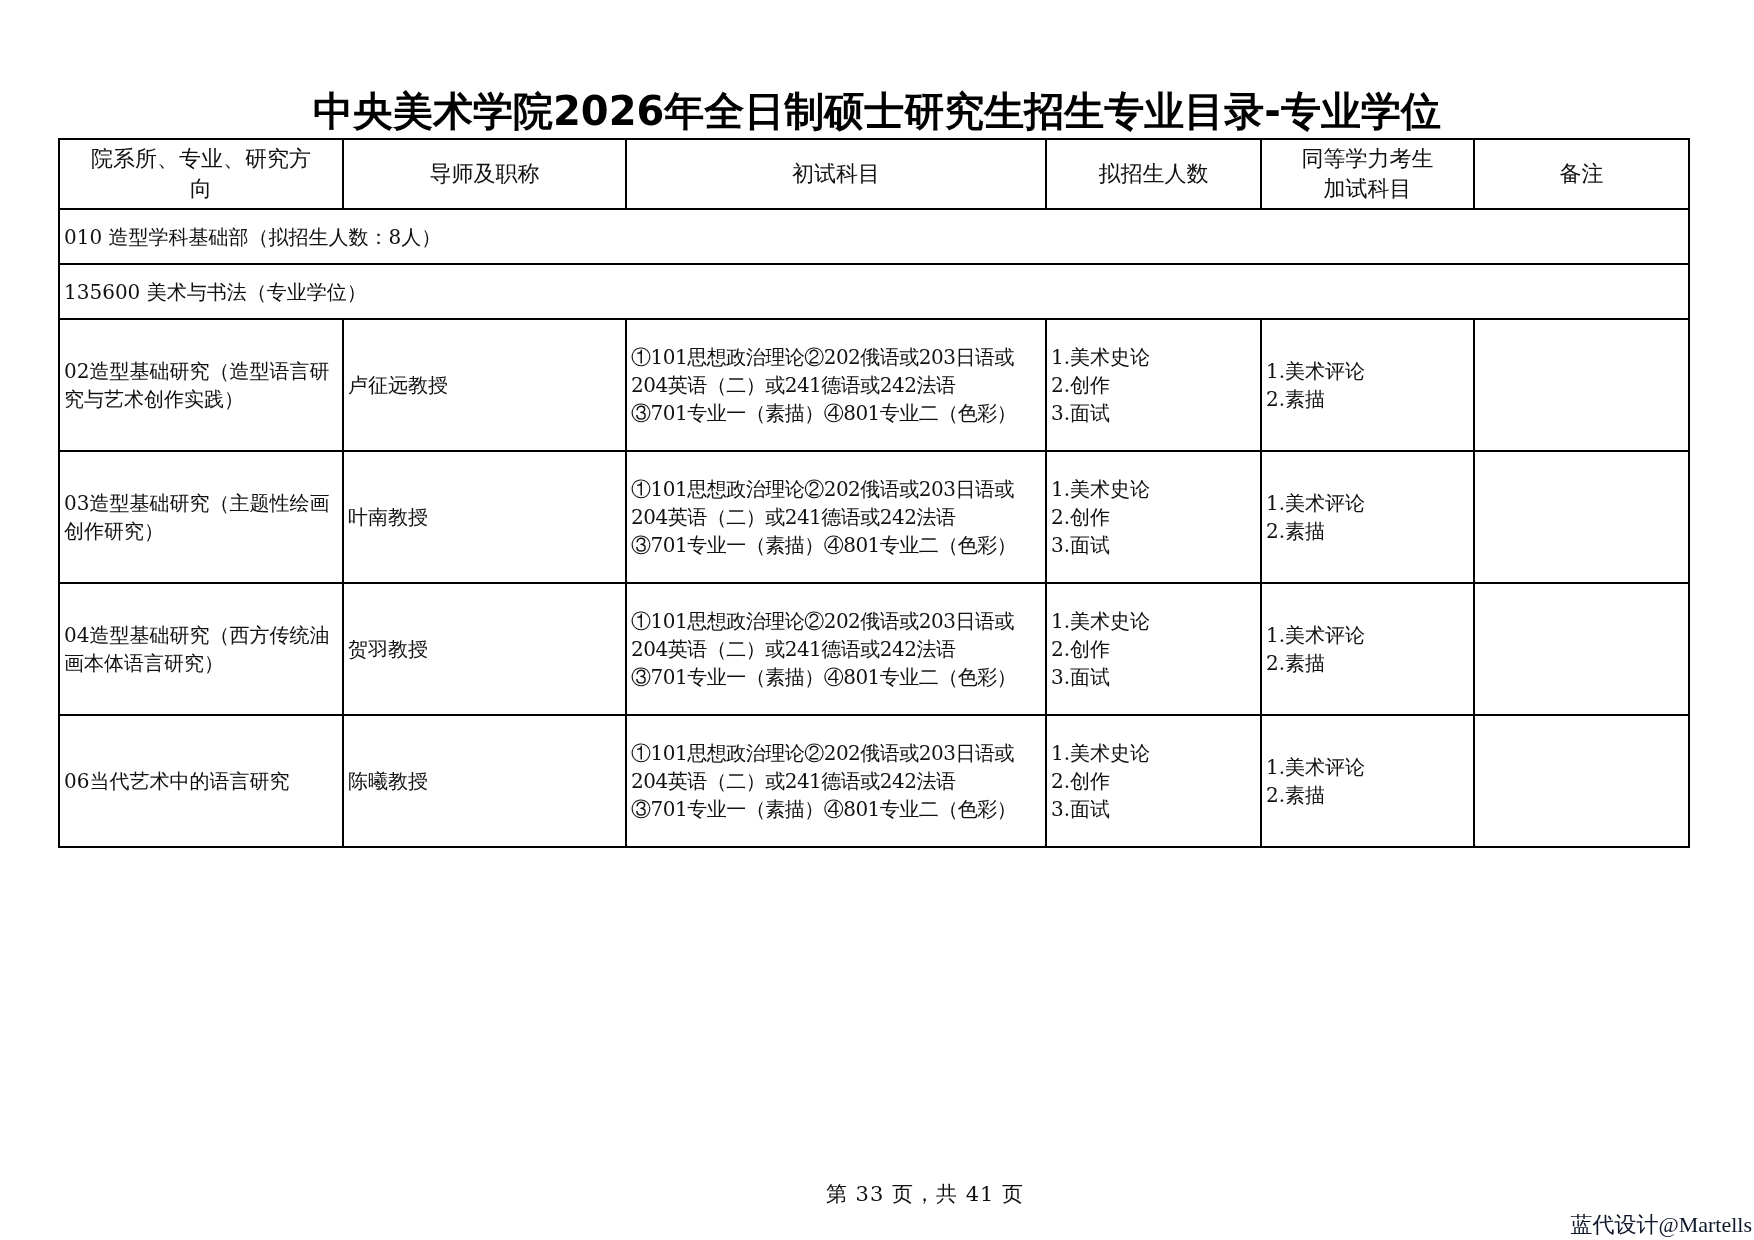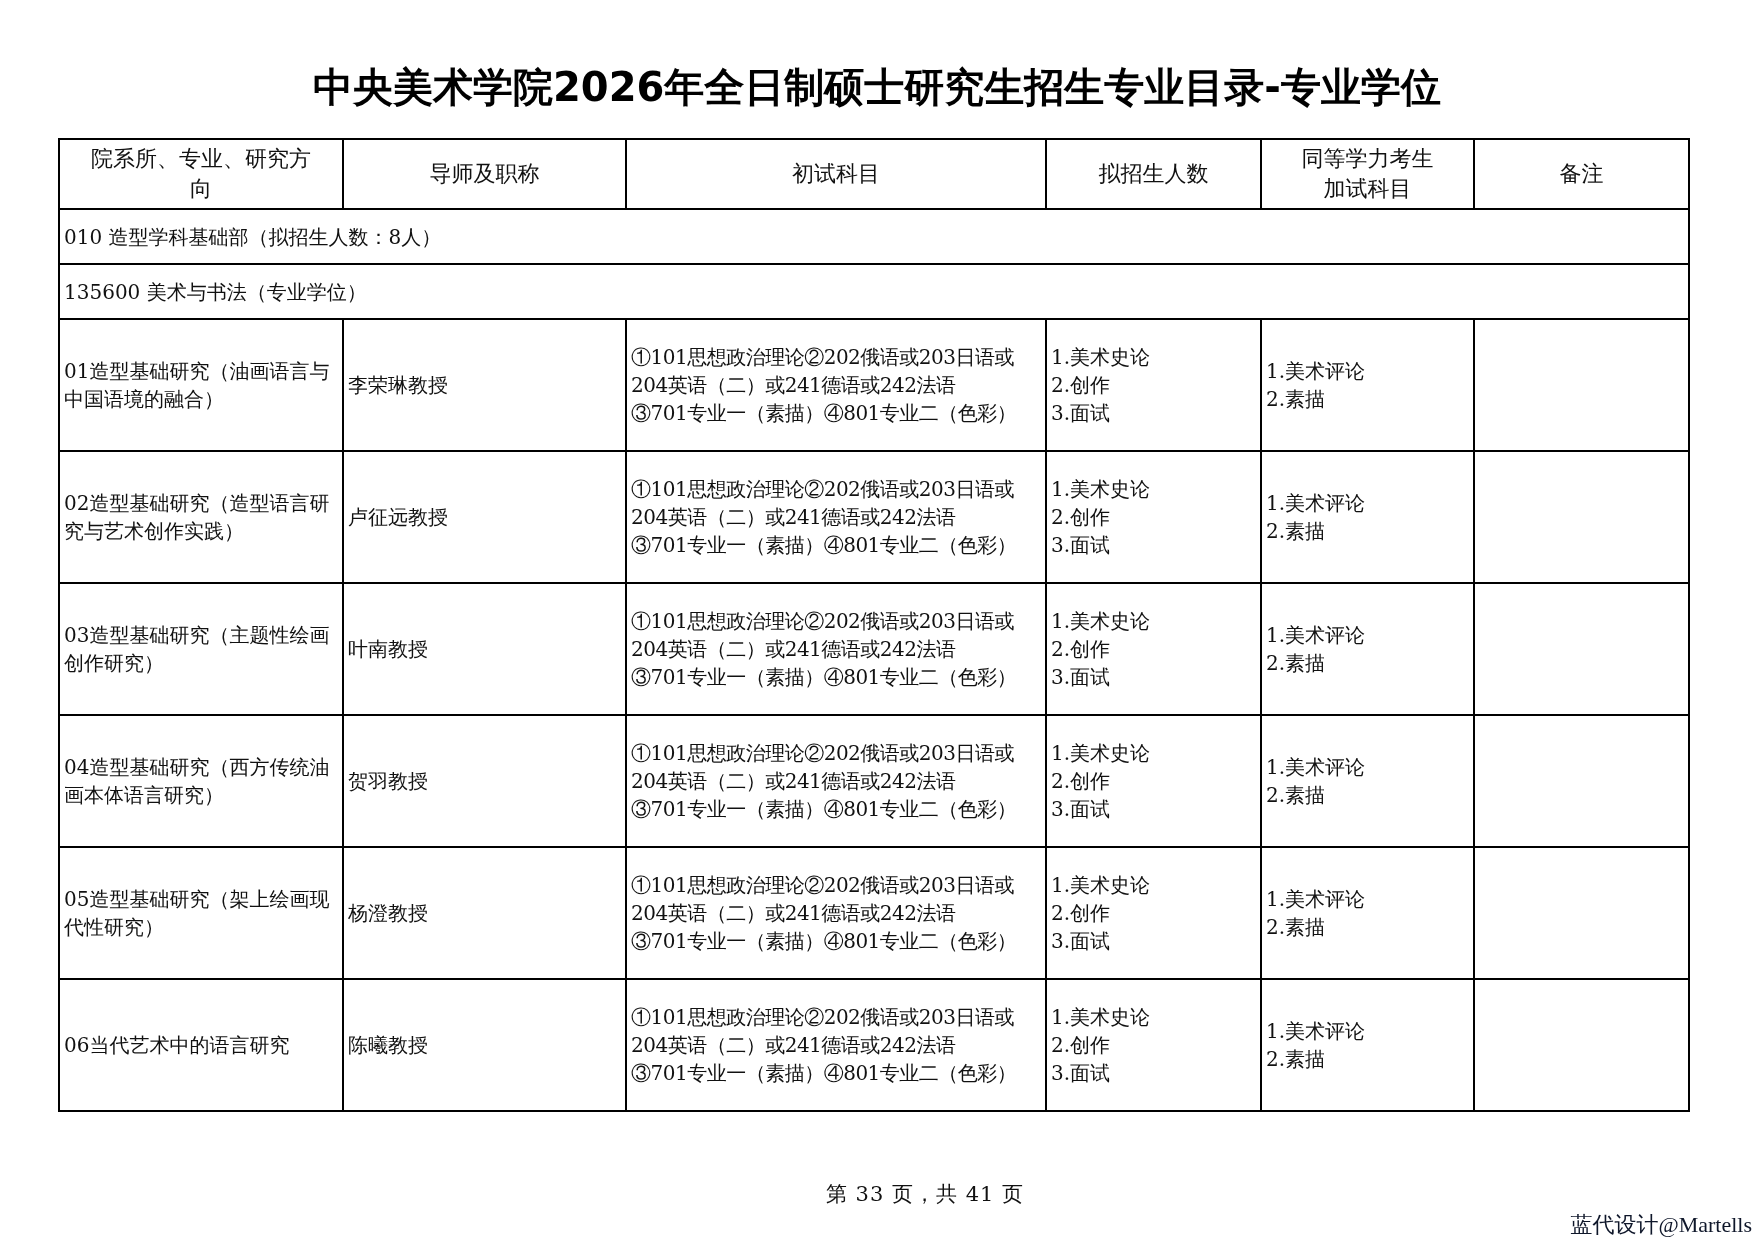--- a/index.html
+++ b/index.html
@@ -1,21 +1,21 @@
 <!DOCTYPE html>
 <html><head>
 <meta charset="utf-8">
 <style>
   html, body { margin: 0; padding: 0; background: #ffffff; }
   body {
     width: 1754px; height: 1240px; position: relative; overflow: hidden;
     font-family: "DejaVu Serif", "Liberation Serif", serif; color: #111;
   }
   .title {
-    position: absolute; left: 0; top: 60px; width: 1754px; text-align: center;
+    position: absolute; left: 0; top: 84px; width: 1754px; text-align: center;
     font-family: "DejaVu Sans", "Liberation Sans", sans-serif;
     font-weight: bold; font-size: 40px; letter-spacing: 0px; color: #000;
   }
   table.catalog {
     position: absolute; left: 58px; top: 138px; width: 1630px;
     border-collapse: collapse; table-layout: fixed;
   }
   table.catalog td, table.catalog th {
     border: 2px solid #000; padding: 0 4px; vertical-align: middle;
     font-size: 20px; line-height: 28px; font-weight: normal;
@@ -66,32 +66,20 @@
   </thead>
   <tbody>
     <tr class="section">
       <td colspan="6">010 造型学科基础部（拟招生人数：8人）</td>
     </tr>
     <tr class="section">
       <td colspan="6">135600 美术与书法（专业学位）</td>
     </tr>
 
     <tr class="entry">
-      <td>01造型基础研究（油画语言与中国语境的融合）</td>
-      <td>李荣琳教授</td>
-      <td class="multiline exam">①101思想政治理论②202俄语或203日语或204英语（二）或241德语或242法语
-③701专业一（素描）④801专业二（色彩）</td>
-      <td class="multiline">1.美术史论
-2.创作
-3.面试</td>
-      <td class="multiline">1.美术评论
-2.素描</td>
-      <td></td>
-    </tr>
-    <tr class="entry">
       <td>02造型基础研究（造型语言研究与艺术创作实践）</td>
       <td>卢征远教授</td>
       <td class="multiline exam">①101思想政治理论②202俄语或203日语或204英语（二）或241德语或242法语
 ③701专业一（素描）④801专业二（色彩）</td>
       <td class="multiline">1.美术史论
 2.创作
 3.面试</td>
       <td class="multiline">1.美术评论
 2.素描</td>
       <td></td>
@@ -114,32 +102,20 @@
       <td class="multiline exam">①101思想政治理论②202俄语或203日语或204英语（二）或241德语或242法语
 ③701专业一（素描）④801专业二（色彩）</td>
       <td class="multiline">1.美术史论
 2.创作
 3.面试</td>
       <td class="multiline">1.美术评论
 2.素描</td>
       <td></td>
     </tr>
     <tr class="entry">
-      <td>05造型基础研究（架上绘画现代性研究）</td>
-      <td>杨澄教授</td>
-      <td class="multiline exam">①101思想政治理论②202俄语或203日语或204英语（二）或241德语或242法语
-③701专业一（素描）④801专业二（色彩）</td>
-      <td class="multiline">1.美术史论
-2.创作
-3.面试</td>
-      <td class="multiline">1.美术评论
-2.素描</td>
-      <td></td>
-    </tr>
-    <tr class="entry">
       <td>06当代艺术中的语言研究</td>
       <td>陈曦教授</td>
       <td class="multiline exam">①101思想政治理论②202俄语或203日语或204英语（二）或241德语或242法语
 ③701专业一（素描）④801专业二（色彩）</td>
       <td class="multiline">1.美术史论
 2.创作
 3.面试</td>
       <td class="multiline">1.美术评论
 2.素描</td>
       <td></td>

